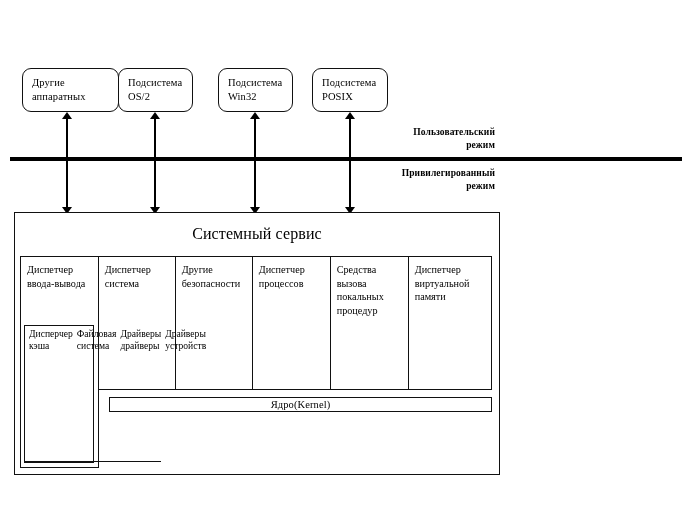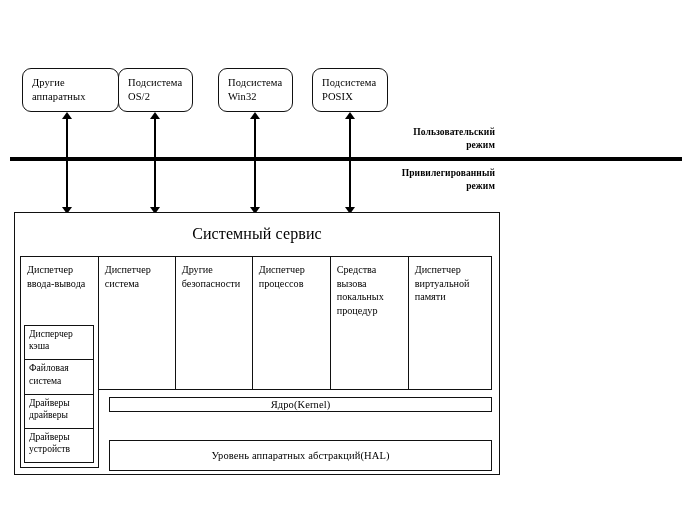--- a/index.html
+++ b/index.html
@@ -142,21 +142,21 @@
   #driver-stack {
     position: absolute;
     left: 24px;
     top: 325px;
     width: 70px;
     height: 138px;
     border: 1.4px solid #111;
     box-sizing: border-box;
     background: #fff;
     display: flex;
-    flex-direction: column;
+    flex-direction: row;
   }
   .driver-cell {
     flex: 1 1 0;
     border-bottom: 1.3px solid #111;
     box-sizing: border-box;
     padding: 2px 0 0 4px;
     font-size: 9.6px;
     line-height: 12.4px;
   }
   .driver-cell:last-child { border-bottom: none; }
@@ -290,17 +290,14 @@
     <div class="driver-cell">
       <span class="ln">Драйверы</span>
       <span class="ln">устройств</span>
     </div>
   </div>
 
   <div class="layer-bar" id="kernel-bar">
     <span>Ядро(Kernel)</span>
   </div>
 
-  <div class="layer-bar" id="hal-bar">
-    <span>Уровень аппаратных абстракций(HAL)</span>
-  </div>
 
 </div>
 
 </body></html>

